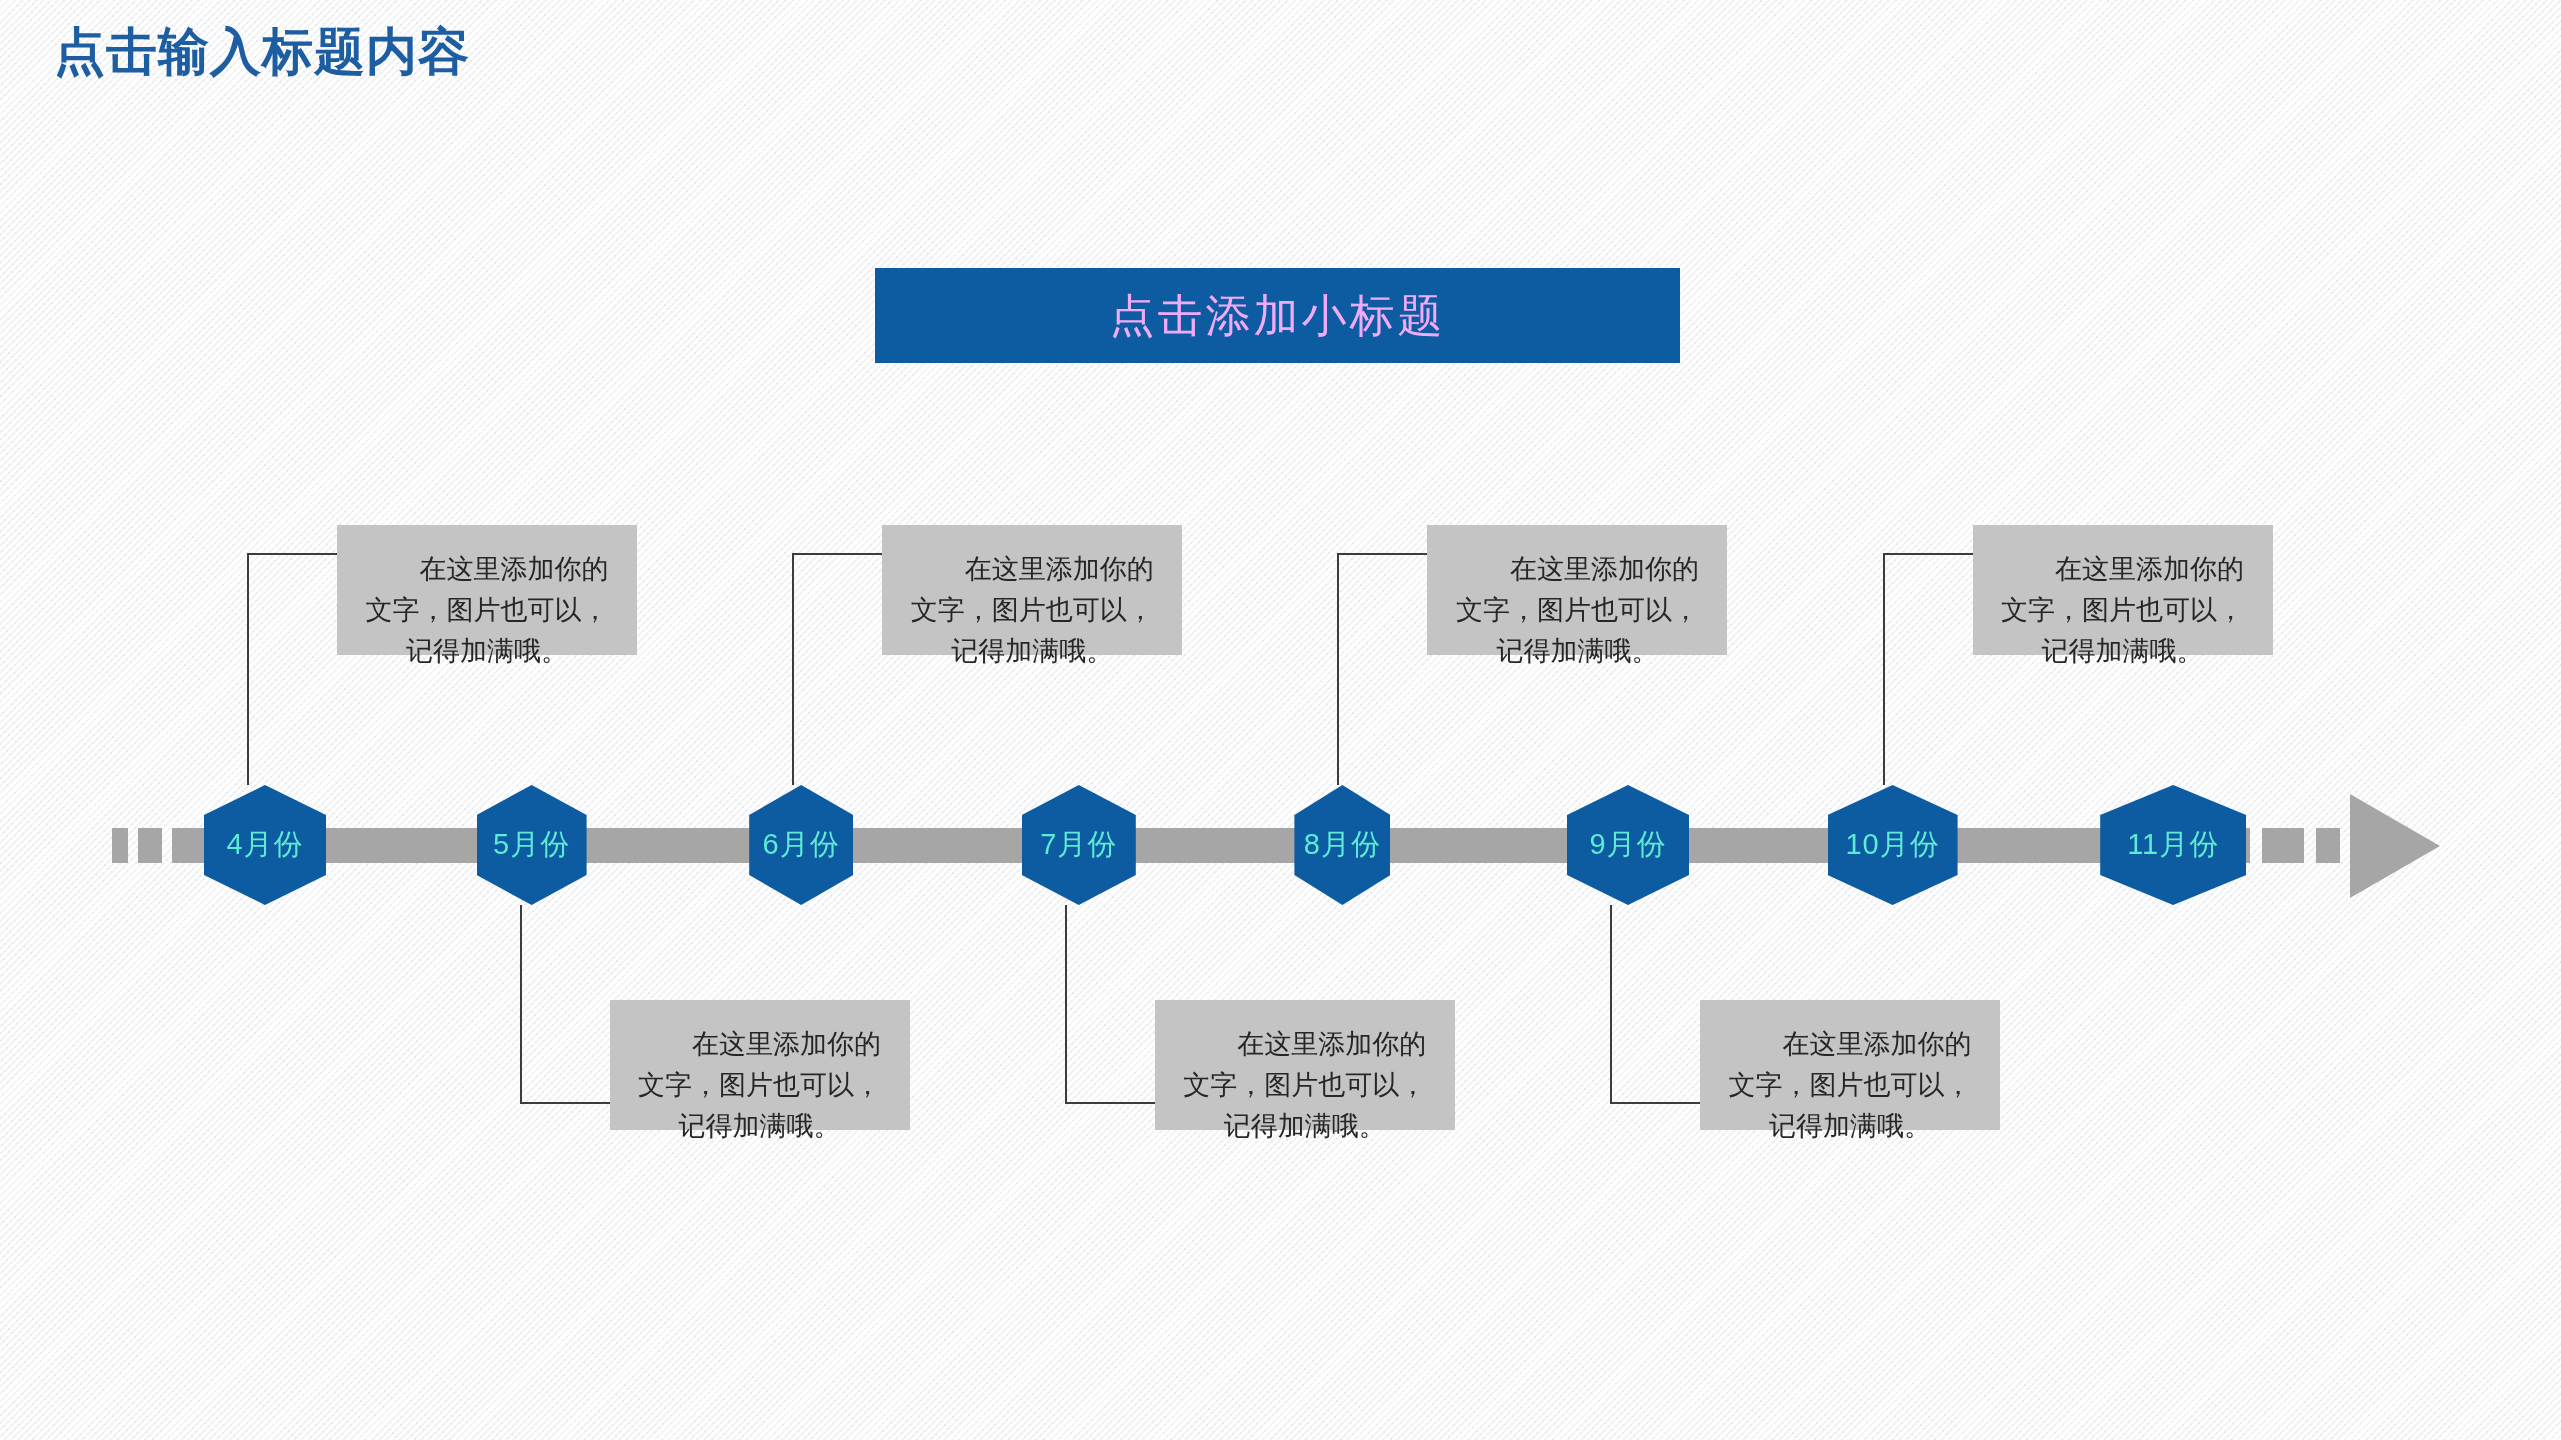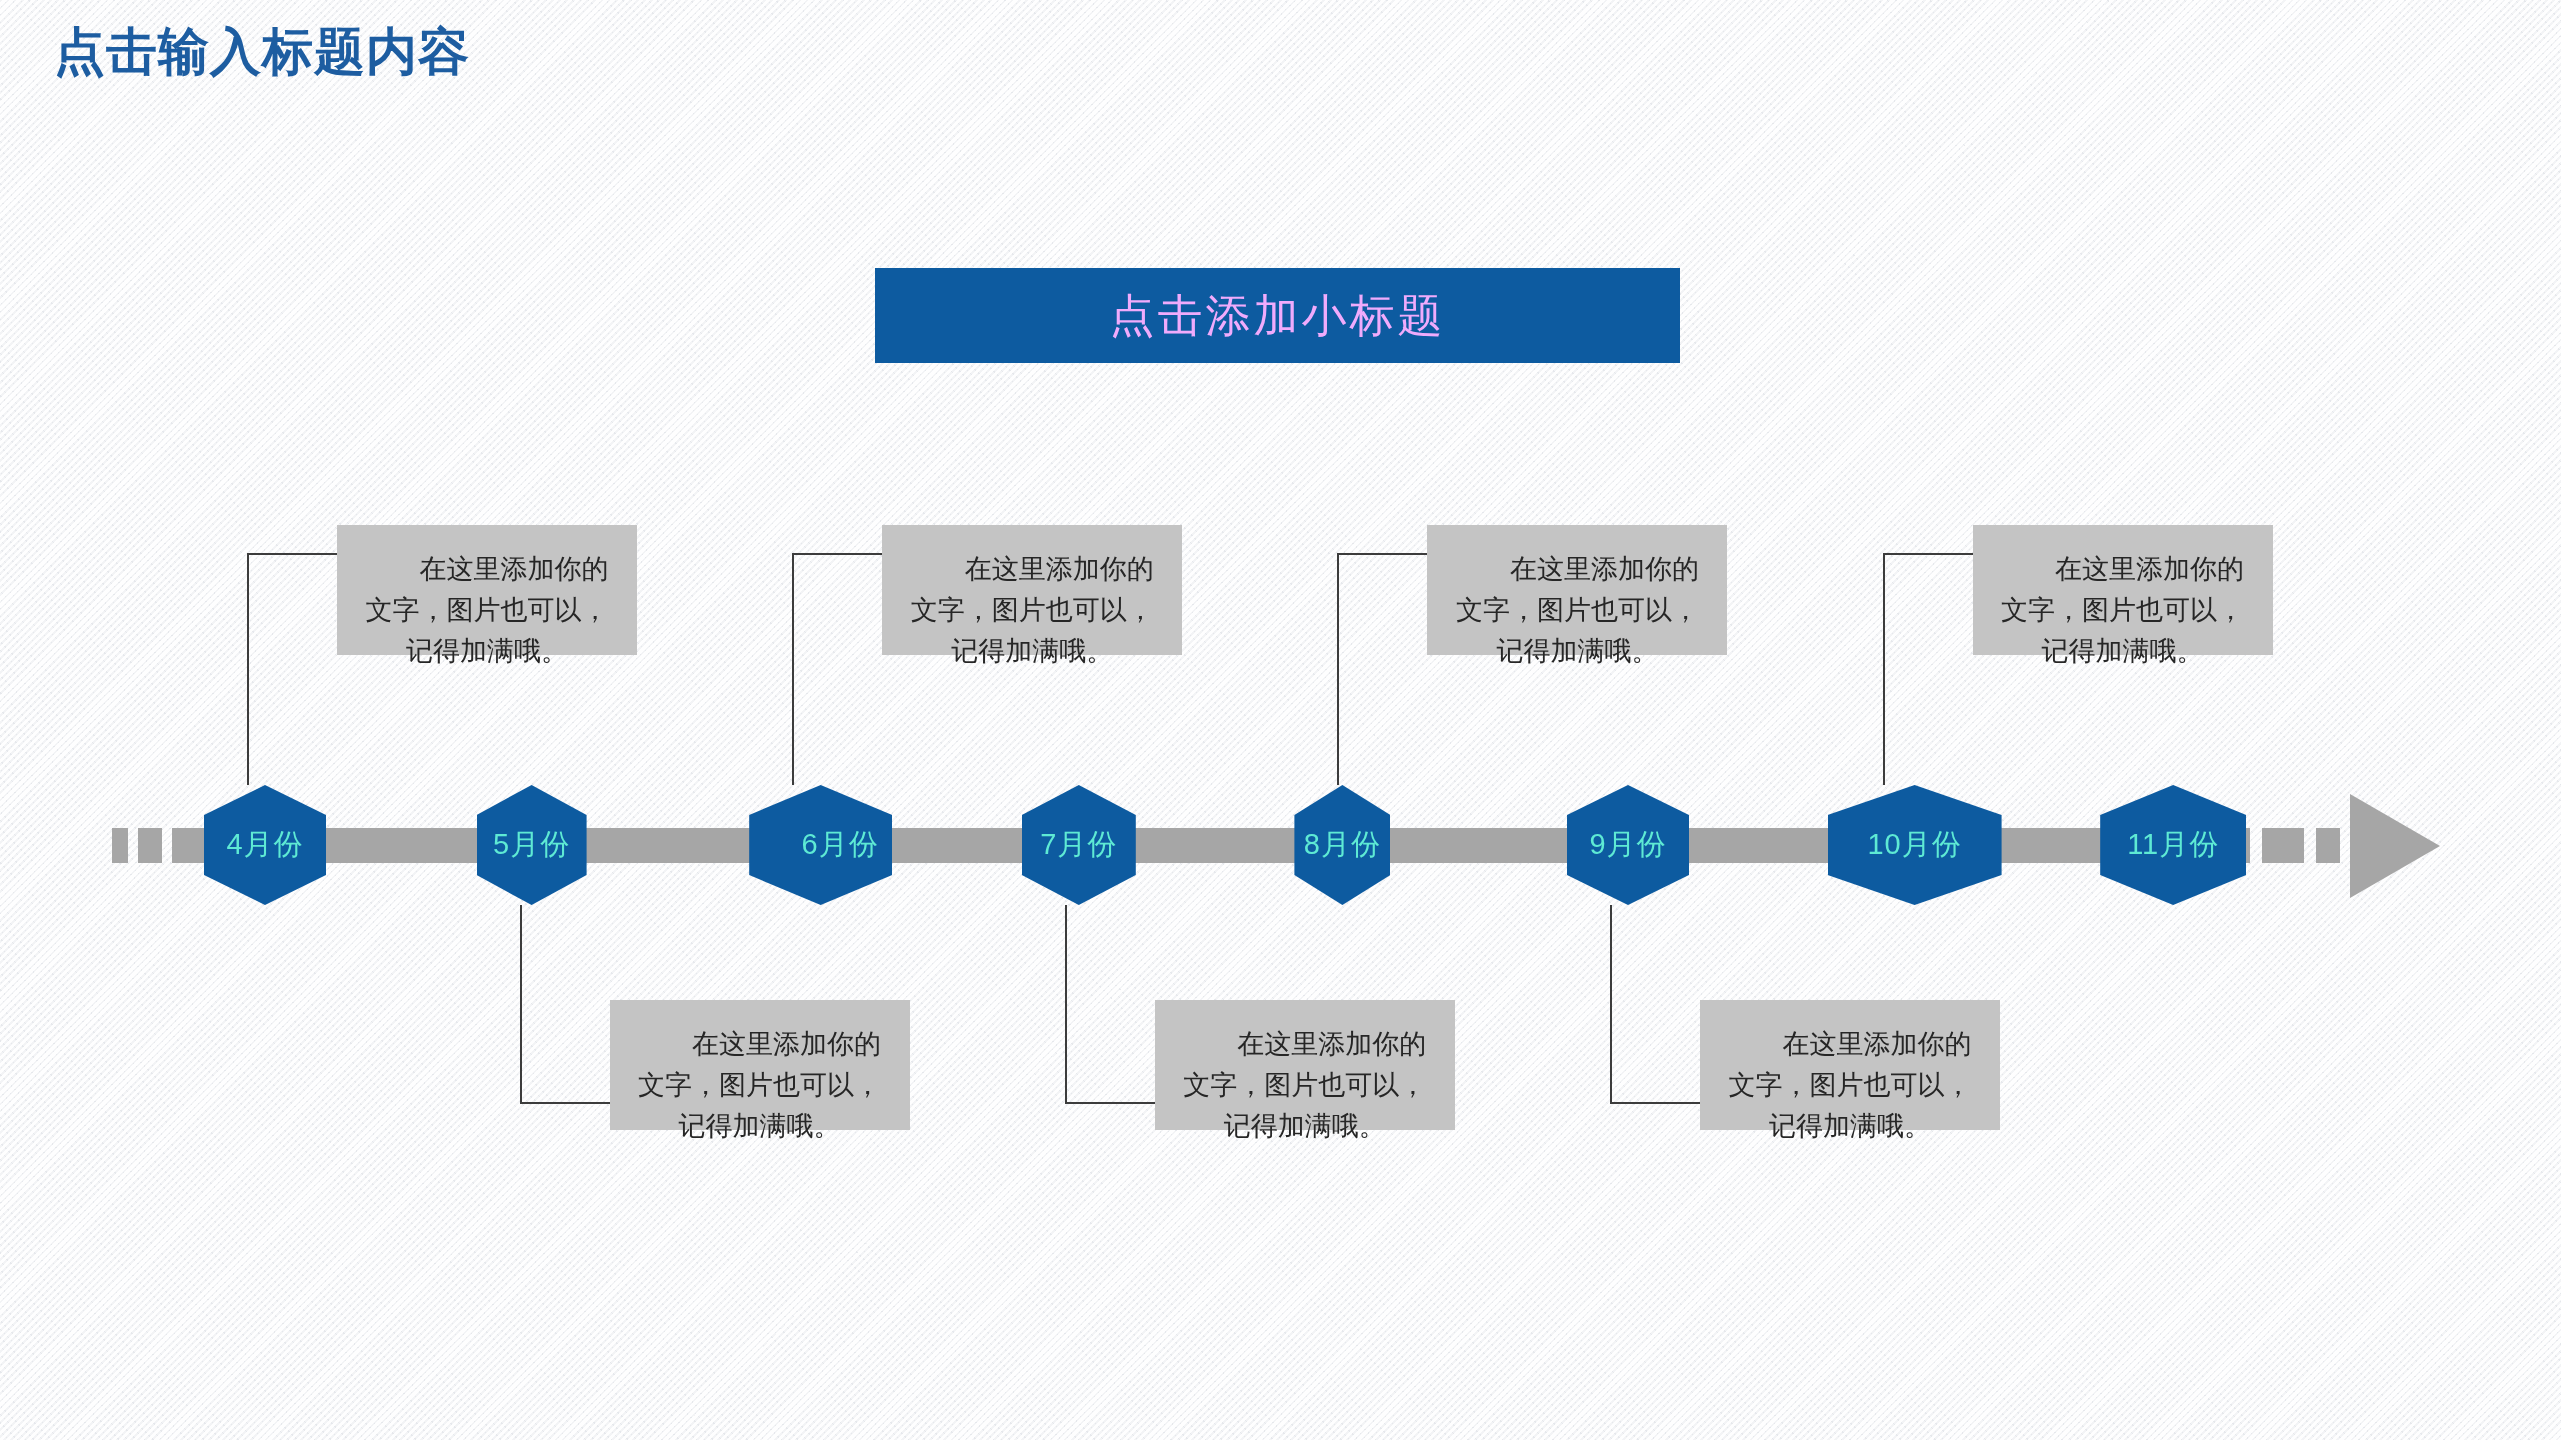--- a/index.html
+++ b/index.html
@@ -129,21 +129,21 @@
     <div class="conn-v" style="left: 519.6px; top: 905px; height: 197px;"></div>
     <div class="conn-h" style="left: 519.6px; top: 1102px; width: 90px;"></div>
     <div class="hex" style="left: 476.6px; top: 785px; width: 110px; height: 120px;">
       <span class="hex-label">5月份</span>
     </div>
     <div class="note" style="left: 882.2px; top: 525px; width: 300px; height: 130px;">
       <div class="note-text">在这里添加你的文字，图片也可以，记得加满哦。</div>
     </div>
     <div class="conn-v" style="left: 792.2px; top: 553px; height: 232px;"></div>
     <div class="conn-h" style="left: 792.2px; top: 553px; width: 90px;"></div>
-    <div class="hex" style="left: 749.2px; top: 785px; width: 104px; height: 120px; padding-left: 39px;">
+    <div class="hex" style="left: 749.2px; top: 785px; width: 104px; height: 120px;">
       <span class="hex-label">6月份</span>
     </div>
     <div class="note" style="left: 1154.8px; top: 1000px; width: 300px; height: 130px;">
       <div class="note-text">在这里添加你的文字，图片也可以，记得加满哦。</div>
     </div>
     <div class="conn-v" style="left: 1064.8px; top: 905px; height: 197px;"></div>
     <div class="conn-h" style="left: 1064.8px; top: 1102px; width: 90px;"></div>
     <div class="hex" style="left: 1021.8px; top: 785px; width: 114px; height: 120px;">
       <span class="hex-label">7月份</span>
     </div>
@@ -161,19 +161,19 @@
     <div class="conn-v" style="left: 1610px; top: 905px; height: 197px;"></div>
     <div class="conn-h" style="left: 1610px; top: 1102px; width: 90px;"></div>
     <div class="hex" style="left: 1567px; top: 785px; width: 122px; height: 120px;">
       <span class="hex-label">9月份</span>
     </div>
     <div class="note" style="left: 1972.6px; top: 525px; width: 300px; height: 130px;">
       <div class="note-text">在这里添加你的文字，图片也可以，记得加满哦。</div>
     </div>
     <div class="conn-v" style="left: 1882.6px; top: 553px; height: 232px;"></div>
     <div class="conn-h" style="left: 1882.6px; top: 553px; width: 90px;"></div>
-    <div class="hex" style="left: 1827.6px; top: 785px; width: 174px; height: 120px;">
+    <div class="hex" style="left: 1827.6px; top: 785px; width: 130px; height: 120px;">
       <span class="hex-label">10月份</span>
     </div>
     <div class="hex" style="left: 2100.2px; top: 785px; width: 146px; height: 120px;">
       <span class="hex-label">11月份</span>
     </div>
   </div>
 
 </body></html>

